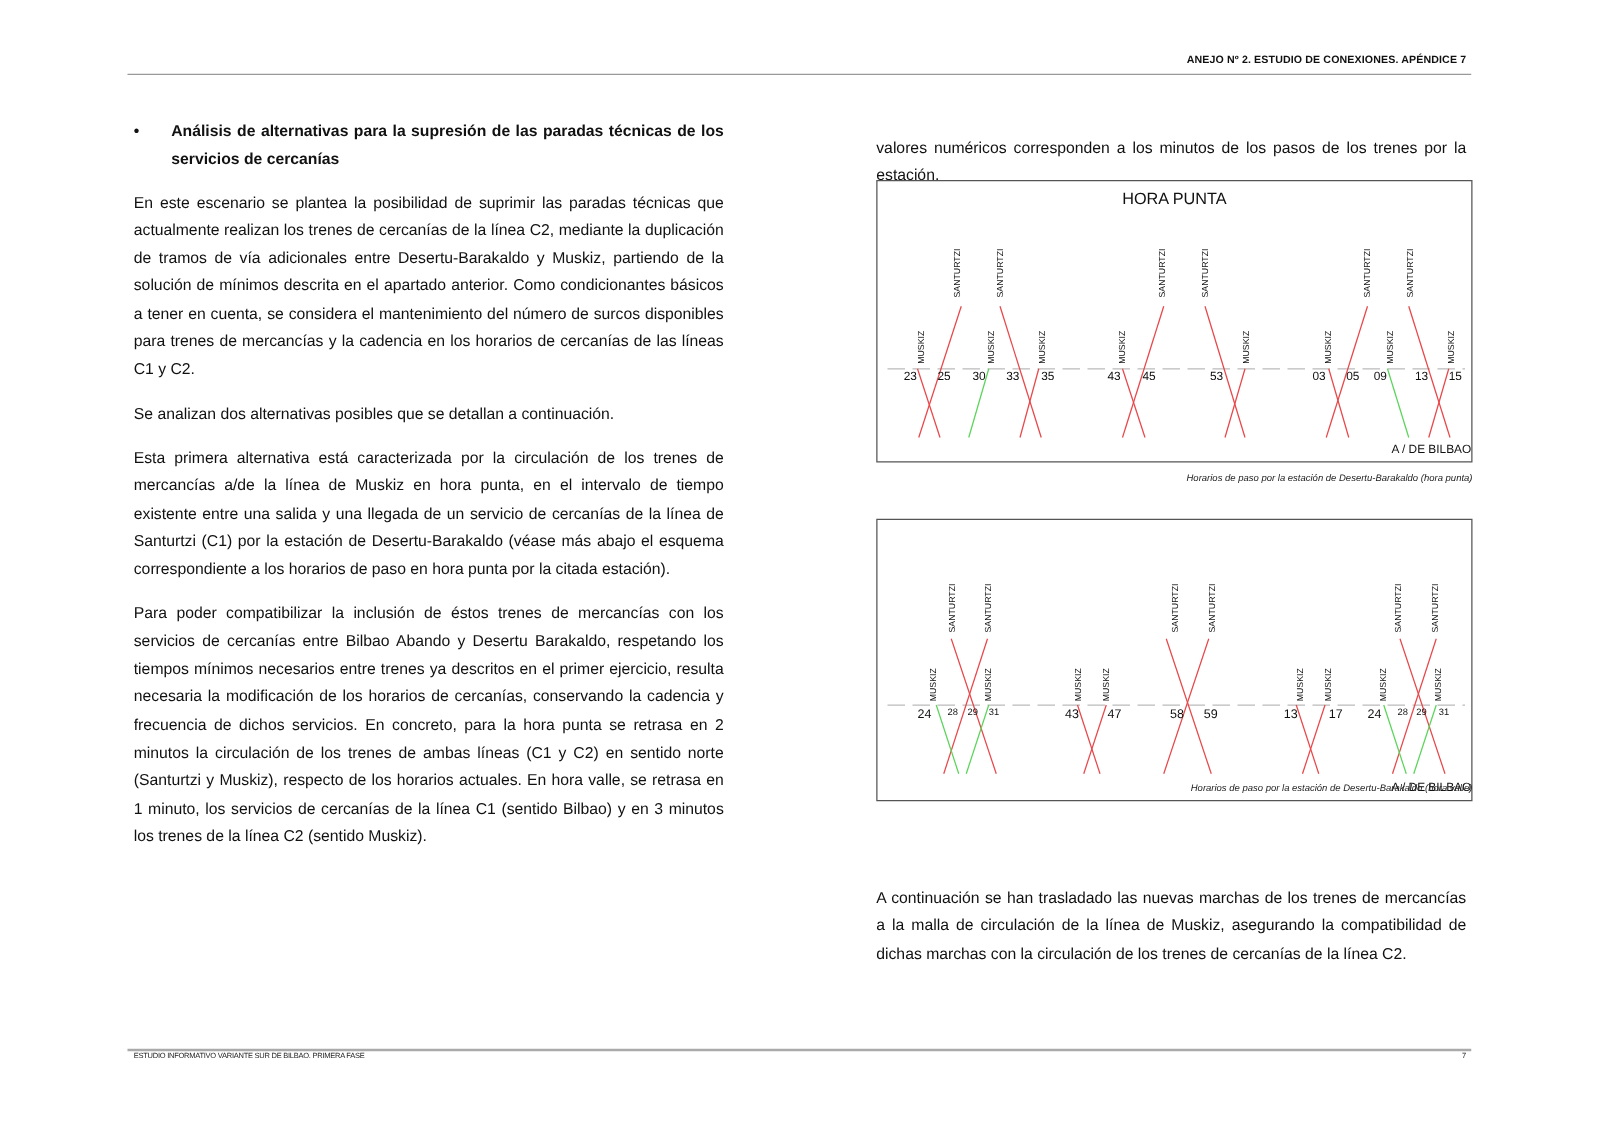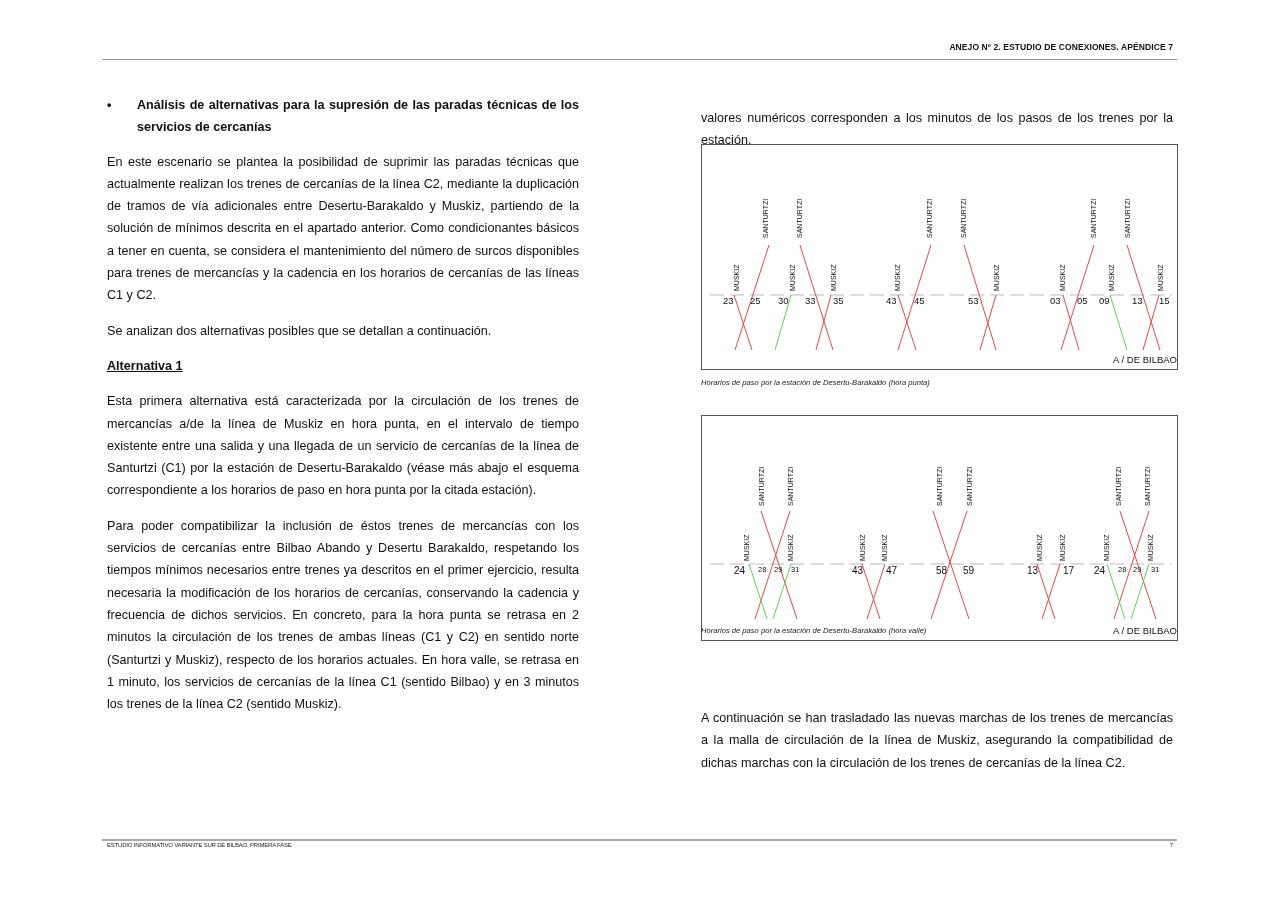--- a/index.html
+++ b/index.html
@@ -16,36 +16,35 @@
   .col p { margin: 0 0 13px 0; text-align: justify; }
   .bullet { display: flex; margin-bottom: 12px; }
   .bullet-dot { width: 30px; flex: none; font-weight: bold; }
   .bullet-text { font-weight: bold; text-align: justify; }
   .sub-title { font-weight: bold; text-decoration: underline; margin: 0 0 13px 0; }
 
   .diagram { position: absolute; left: 701px; width: 475px; height: 224px; border: 1px solid #555; background: #fff; }
   .diagram svg { position: absolute; left: 0; top: 0; }
   .diagram-title { position: absolute; top: 6px; left: 0; width: 100%; text-align: center; font-size: 13px; }
   .diagram-footer { position: absolute; bottom: 4px; left: 0; width: 100%; text-align: right; font-size: 9.5px; }
-  .caption { position: absolute; left: 701px; width: 477px; text-align: left; font-size: 7.6px; font-style: italic; color: #222; }
+  .caption { position: absolute; left: 701px; width: 477px; text-align: right; font-size: 7.6px; font-style: italic; color: #222; }
 </style>
 </head>
 <body>
 
 <div class="header-title">ANEJO Nº 2. ESTUDIO DE CONEXIONES. APÉNDICE 7</div>
 <div class="header-rule"></div>
 
 <div class="col col-left">
   <div class="bullet">
     <span class="bullet-dot">•</span>
     <span class="bullet-text">Análisis de alternativas para la supresión de las paradas técnicas de los servicios de cercanías</span>
   </div>
   <p>En este escenario se plantea la posibilidad de suprimir las paradas técnicas que actualmente realizan los trenes de cercanías de la línea C2, mediante la duplicación de tramos de vía adicionales entre Desertu-Barakaldo y Muskiz, partiendo de la solución de mínimos descrita en el apartado anterior. Como condicionantes básicos a tener en cuenta, se considera el mantenimiento del número de surcos disponibles para trenes de mercancías y la cadencia en los horarios de cercanías de las líneas C1 y C2.</p>
   <p>Se analizan dos alternativas posibles que se detallan a continuación.</p>
-  <p class="sub-title">Alternativa 1</p>
   <p>Esta primera alternativa está caracterizada por la circulación de los trenes de mercancías a/de la línea de Muskiz en hora punta, en el intervalo de tiempo existente entre una salida y una llegada de un servicio de cercanías de la línea de Santurtzi (C1) por la estación de Desertu-Barakaldo (véase más abajo el esquema correspondiente a los horarios de paso en hora punta por la citada estación).</p>
   <p>Para poder compatibilizar la inclusión de éstos trenes de mercancías con los servicios de cercanías entre Bilbao Abando y Desertu Barakaldo, respetando los tiempos mínimos necesarios entre trenes ya descritos en el primer ejercicio, resulta necesaria la modificación de los horarios de cercanías, conservando la cadencia y frecuencia de dichos servicios. En concreto, para la hora punta se retrasa en 2 minutos la circulación de los trenes de ambas líneas (C1 y C2) en sentido norte (Santurtzi y Muskiz), respecto de los horarios actuales. En hora valle, se retrasa en 1 minuto, los servicios de cercanías de la línea C1 (sentido Bilbao) y en 3 minutos los trenes de la línea C2 (sentido Muskiz).</p>
 </div>
 
 <div class="col col-right">
   <p>valores numéricos corresponden a los minutos de los pasos de los trenes por la estación.</p>
 </div>
 
 <div class="diagram" style="top:144px;">
   <svg width="475" height="224">
@@ -95,20 +94,21 @@
       <text x="184" y="159">43</text>
         <text x="212" y="159">45</text>
       <text x="266" y="159">53</text>
       <text x="348" y="159">03</text>
         <text x="375" y="159">05</text>
         <text x="397" y="159">09</text>
       <text x="430" y="159">13</text>
         <text x="457" y="159">15</text>
     </g>
   </svg>
+  <div class="diagram-title">HORA PUNTA</div>
   <div class="diagram-footer">A / DE  BILBAO</div>
 </div>
 <div class="caption" style="top:378px;">Horarios de paso por la estación de Desertu-Barakaldo (hora punta)</div>
 
 <div class="diagram" style="top:415px;">
   <svg width="475" height="224">
     <g stroke="#bbbbbb" stroke-width="1" stroke-dasharray="14,6">
       <line x1="8" y1="148" x2="470" y2="148"></line>
     </g>
     <g stroke="#e8474a" stroke-width="1" fill="none">

